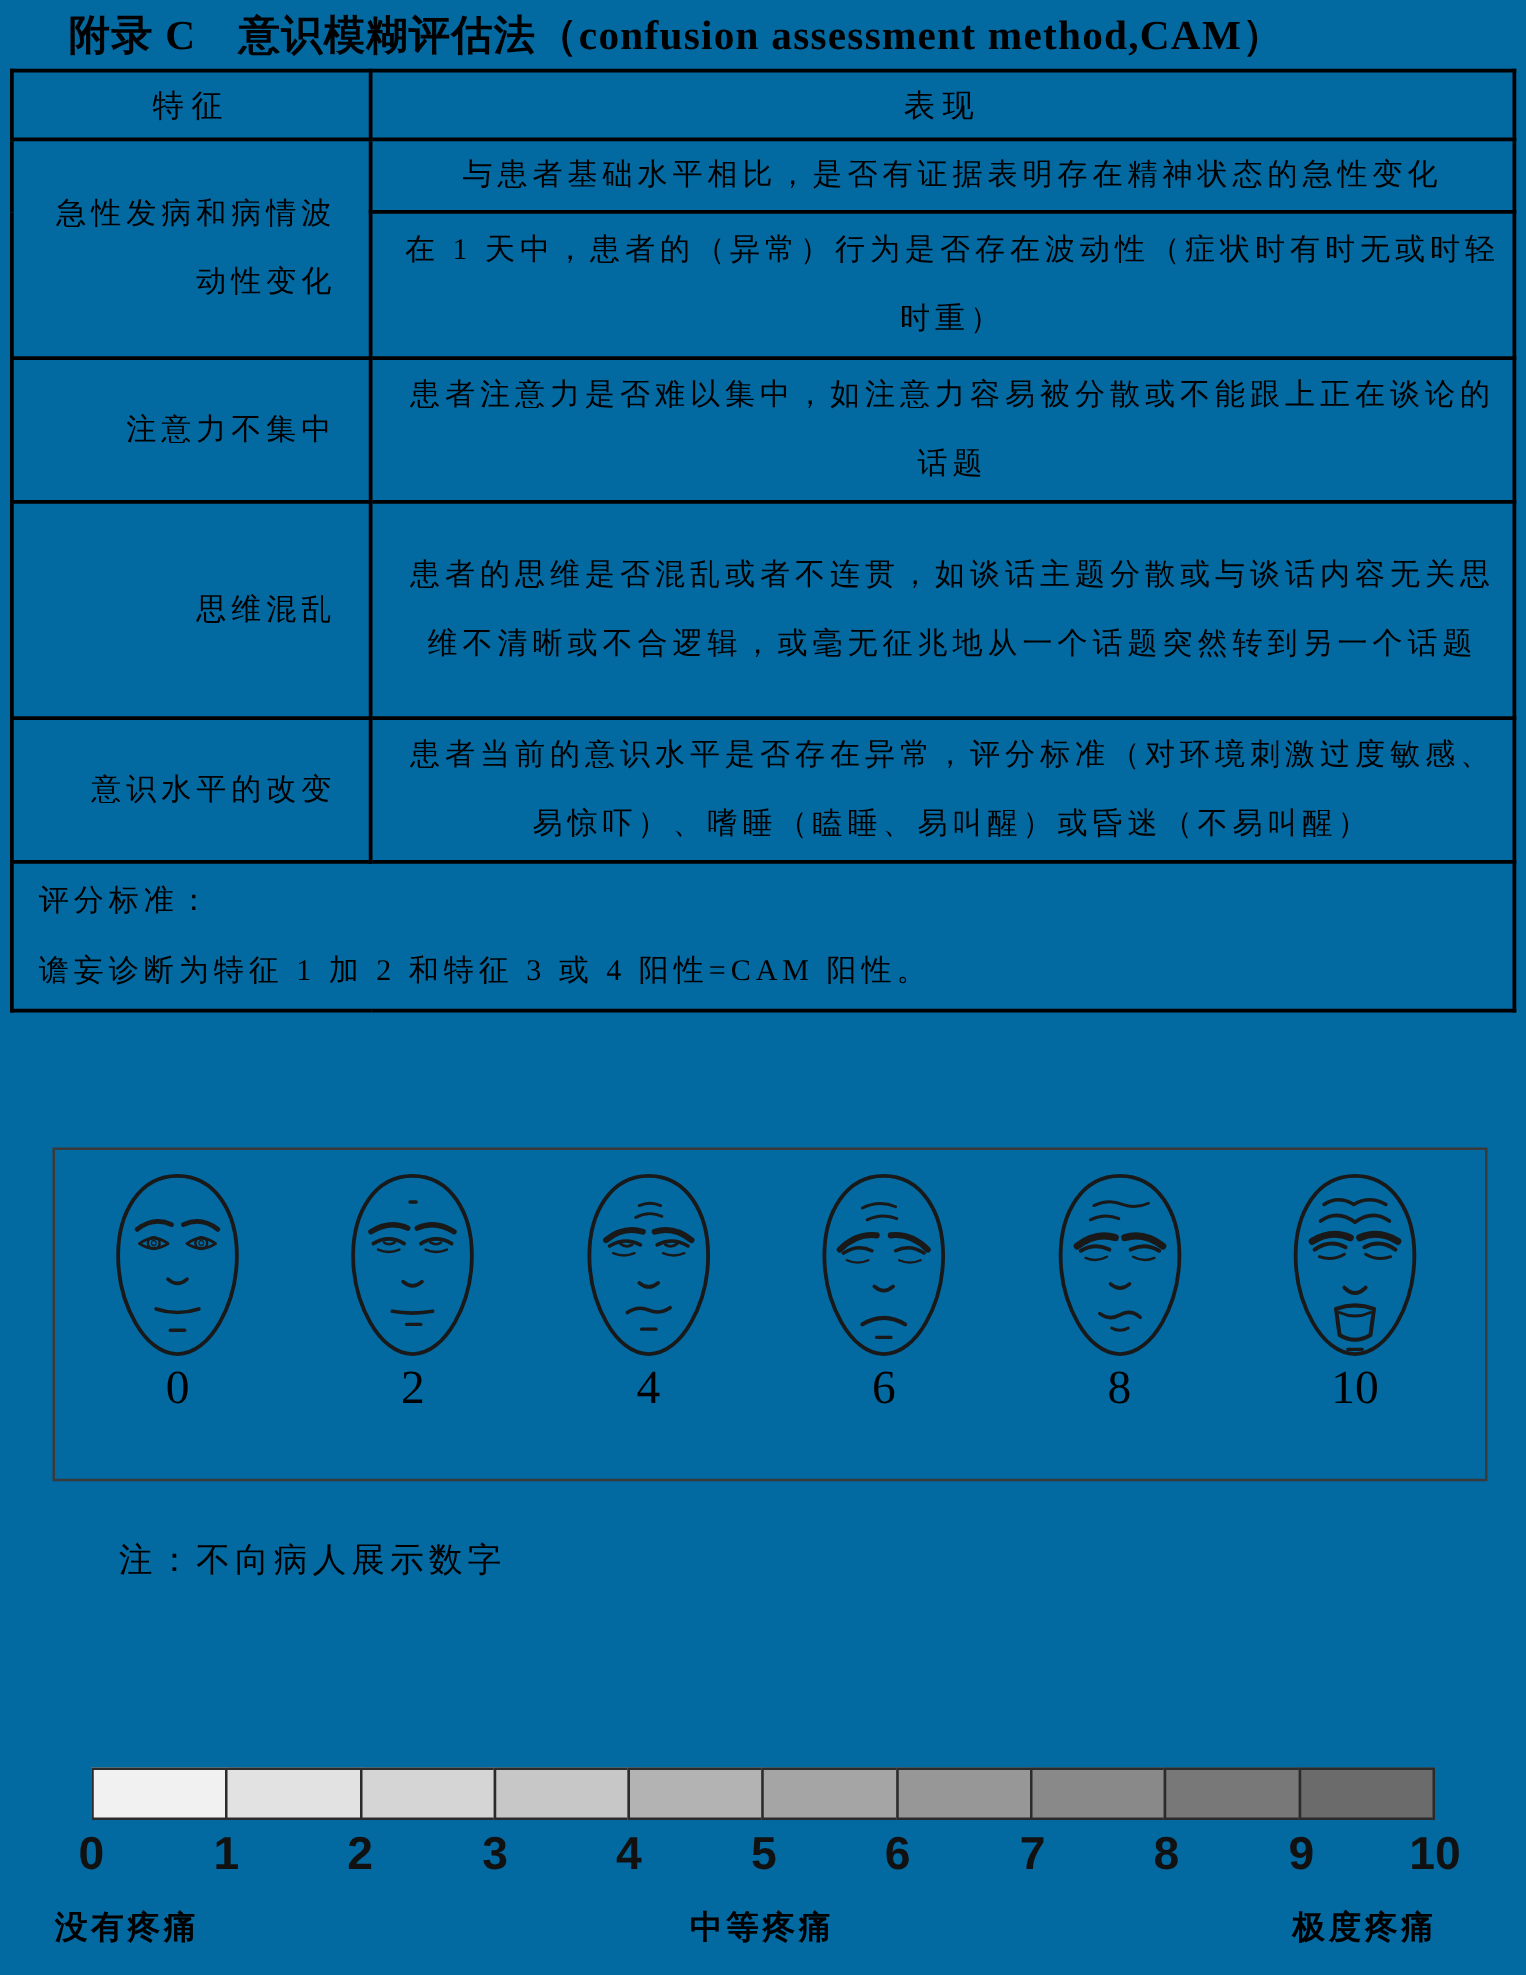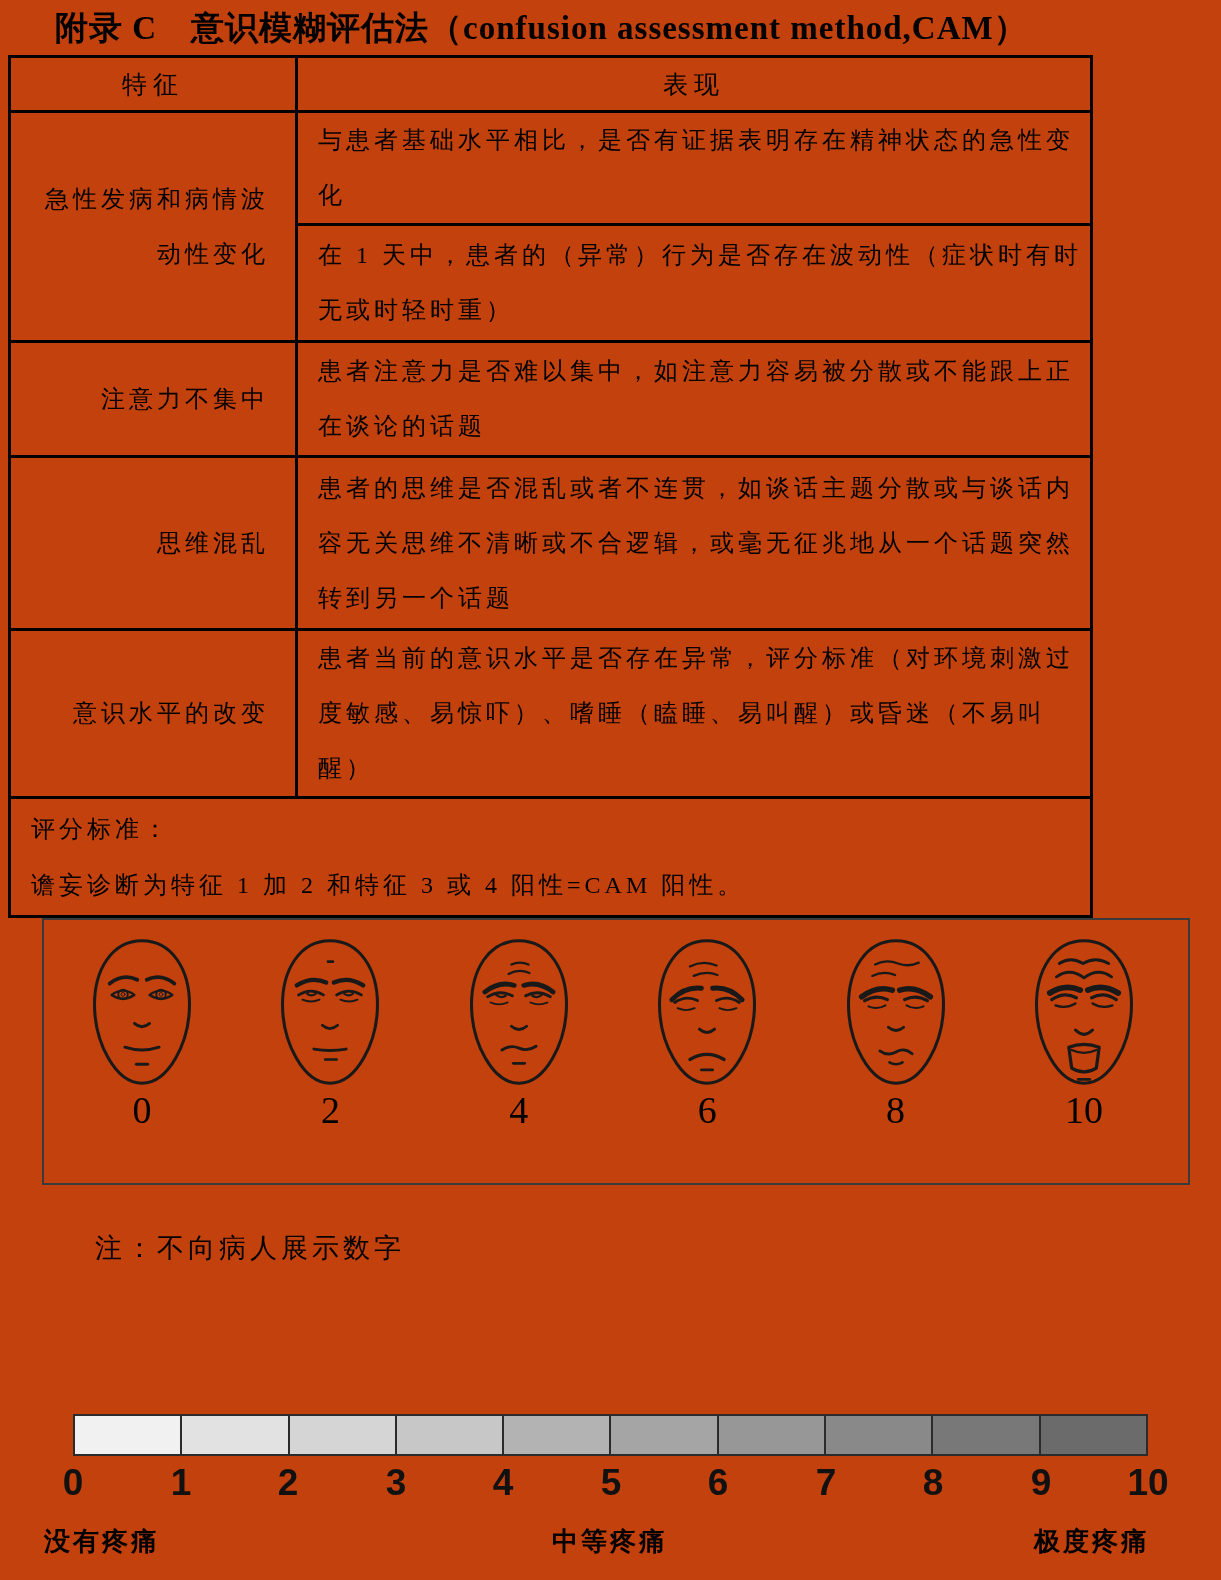--- a/index.html
+++ b/index.html
@@ -1,32 +1,32 @@
 <!DOCTYPE html>
 <html><head>
 <meta charset="utf-8">
 <style>
   html,body{margin:0;padding:0;background:#fff;}
-  .page{position:relative;width:1221px;height:1580px;background:#c2410c;overflow:hidden;
+  .page{position:relative;width:1221px;height:1580px;background:#0369a1;overflow:hidden;
         font-family:"Liberation Serif",serif;color:#000;}
 
   .title{position:absolute;font-weight:bold;white-space:nowrap;}
   .title-c{left:55px;top:6px;font-size:33px;letter-spacing:1px;}
   .title-d{left:18px;top:845px;font-size:36px;letter-spacing:1px;}
   .title-e{left:50%;top:1316px;transform:translateX(-50%);font-size:33px;letter-spacing:1px;}
 
-  table.cam{position:absolute;left:8px;top:55px;width:1085px;border-collapse:collapse;
+  table.cam{position:absolute;left:8px;top:55px;width:1205px;border-collapse:collapse;
             table-layout:fixed;font-size:24px;}
   table.cam td{border:3px solid #000;overflow:hidden;}
   .hdr td{text-align:center;vertical-align:middle;font-size:25px;letter-spacing:6px;}
   .hdr{height:55px;}
   .h58{height:58px;} .h117{height:117px;} .h115{height:115px;}
   .h173{height:173px;} .h112{height:112px;}
   td.feat{text-align:right;vertical-align:middle;padding:0 26px;line-height:55px;letter-spacing:4px;}
-  td.man{vertical-align:middle;padding:0 4px 0 20px;line-height:55px;letter-spacing:4px;}
+  td.man{vertical-align:middle;padding:0 4px 0 20px;line-height:55px;letter-spacing:4px;text-align:center;}
   td.foot{vertical-align:middle;padding:2px 20px;line-height:56px;letter-spacing:4px;}
 
   .faces-box{position:absolute;left:42px;top:918px;width:1148px;height:267px;
              border:2px solid #3a3a3a;box-sizing:border-box;display:flex;
              justify-content:space-between;padding:16px 44px 0 38px;}
   .face{display:flex;flex-direction:column;align-items:center;width:120px;}
   .face svg{width:114px;height:152px;display:block;}
   .face svg path,.face svg circle{stroke:#191919;fill:none;stroke-linecap:round;stroke-linejoin:round;}
   .face .score{font-size:38px;line-height:40px;margin-top:2px;}
 

